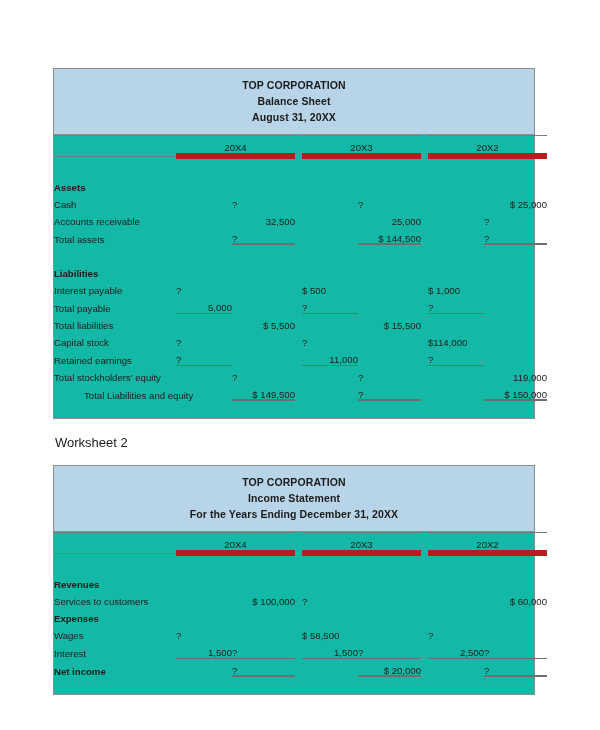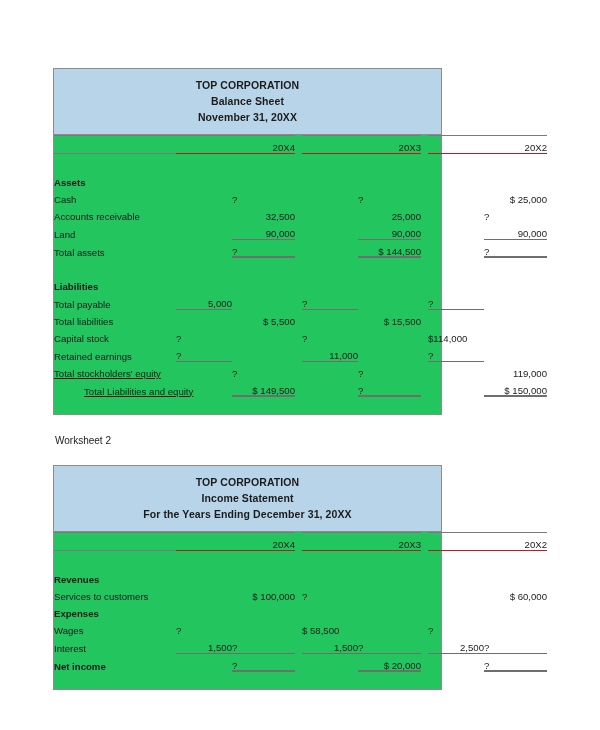--- a/index.html
+++ b/index.html
@@ -12,23 +12,23 @@
     background: #ffffff;
     font-family: "Liberation Sans", sans-serif;
     color: #1b1b1b;
     position: relative;
     overflow: hidden;
   }
 
   .sheet {
     position: absolute;
     left: 53px;
-    width: 389px;
+    width: 482px;
     border: 1px solid #8c8c8c;
-    background: #22c55e;
+    background: #14b8a6;
     box-sizing: border-box;
   }
   #balance-sheet { top: 68px; }
   #income-statement { top: 465px; }
 
   .title-band {
     background: #b8d4e8;
     border-bottom: 1px solid #8c8c8c;
     text-align: center;
     padding: 8px 0 9px 0;
@@ -56,31 +56,31 @@
   
   col.c-label { width: 122px; }
   col.c-in    { width: 56px; }
   col.c-out   { width: 63px; }
   col.c-gap   { width: 7px; }
 
   .lbl        { padding-left: 6px; white-space: nowrap; margin-left: 10px; }
   .lbl.ind1   { padding-left: 0; }
   .lbl.ind2   { padding-left: 30px; }
   .lbl.bold   { font-weight: bold; }
-  .lbl.two    { line-height: 11px; text-decoration: underline; }
+  .lbl.two    { line-height: 11px; }
 
   .num  { text-align: right; padding-right: 6px; white-space: nowrap; }
   .q    { text-align: left;  padding-left: 6px;  white-space: nowrap; }
 
   
   .yr-head td { height: 19px; vertical-align: middle; }
   .yr-cell {
-    text-align: right;
+    text-align: center;
     border-top: 1px solid #7a7a7a;
-    border-bottom: 1px solid #b91c1c;
+    border-bottom: 6px solid #b91c1c;
     font-size: 9.6px;
     padding: 2px 0 2px 0;
   }
   .yr-rule-left {
     border-top: 1px solid #7a7a7a;
     border-bottom: 1px solid #7a7a7a;
   }
 
   
   .ul-single { border-bottom: 1px solid #6e6e6e; }
@@ -89,32 +89,32 @@
     box-shadow: inset 0 -4px 0 -3px #6e6e6e;
   }
 
   .spacer td { height: 7px; }
   .thinspace td { height: 4px; }
 
   .worksheet-label {
     position: absolute;
     left: 55px;
     top: 435px;
-    font-size: 10px;
+    font-size: 13px;
   }
 </style>
 </head>
 <body>
 
 <div class="sheet" id="balance-sheet">
 
   <div class="title-band">
     <div class="tline">TOP CORPORATION</div>
     <div class="tline">Balance Sheet</div>
-    <div class="tline">November 31, 20XX</div>
+    <div class="tline">August 31, 20XX</div>
   </div>
 
   <table class="fin">
     <colgroup>
       <col class="c-label">
         <col class="c-in">
         <col class="c-out">
         <col class="c-gap">
       <col class="c-in">
         <col class="c-out">
@@ -159,31 +159,20 @@
       <td class="num"></td>
       <td class="num">32,500</td>
       <td></td>
       <td class="num"></td>
       <td class="num">25,000</td>
       <td></td>
       <td class="num"></td>
       <td class="q">?</td>
     </tr>
 
-    <tr>
-      <td class="lbl">Land</td>
-      <td class="num"></td>
-      <td class="num ul-single">90,000</td>
-      <td></td>
-      <td class="num"></td>
-      <td class="num ul-single">90,000</td>
-      <td></td>
-      <td class="num"></td>
-      <td class="num ul-single">90,000</td>
-    </tr>
 
     <tr>
       <td class="lbl ind1">Total assets</td>
       <td class="num"></td>
       <td class="q ul-double">?</td>
       <td></td>
       <td class="num"></td>
       <td class="num ul-double">$ 144,500</td>
       <td></td>
       <td class="num"></td>
@@ -192,20 +181,31 @@
 
     <tr class="spacer">
           <td colspan="9"></td>
         </tr>
 
     <tr>
       <td class="lbl bold">Liabilities</td>
       <td colspan="8"></td>
     </tr>
 
+    <tr>
+      <td class="lbl">Interest payable</td>
+      <td class="q">?</td>
+      <td class="num"></td>
+      <td></td>
+      <td class="q">$   500</td>
+      <td class="num"></td>
+      <td></td>
+      <td class="q">$  1,000</td>
+      <td class="num"></td>
+    </tr>
 
     <tr>
       <td class="lbl">Total payable</td>
       <td class="num ul-single">5,000</td>
       <td class="num"></td>
       <td></td>
       <td class="q ul-single">?</td>
       <td class="num"></td>
       <td></td>
       <td class="q ul-single">?</td>

